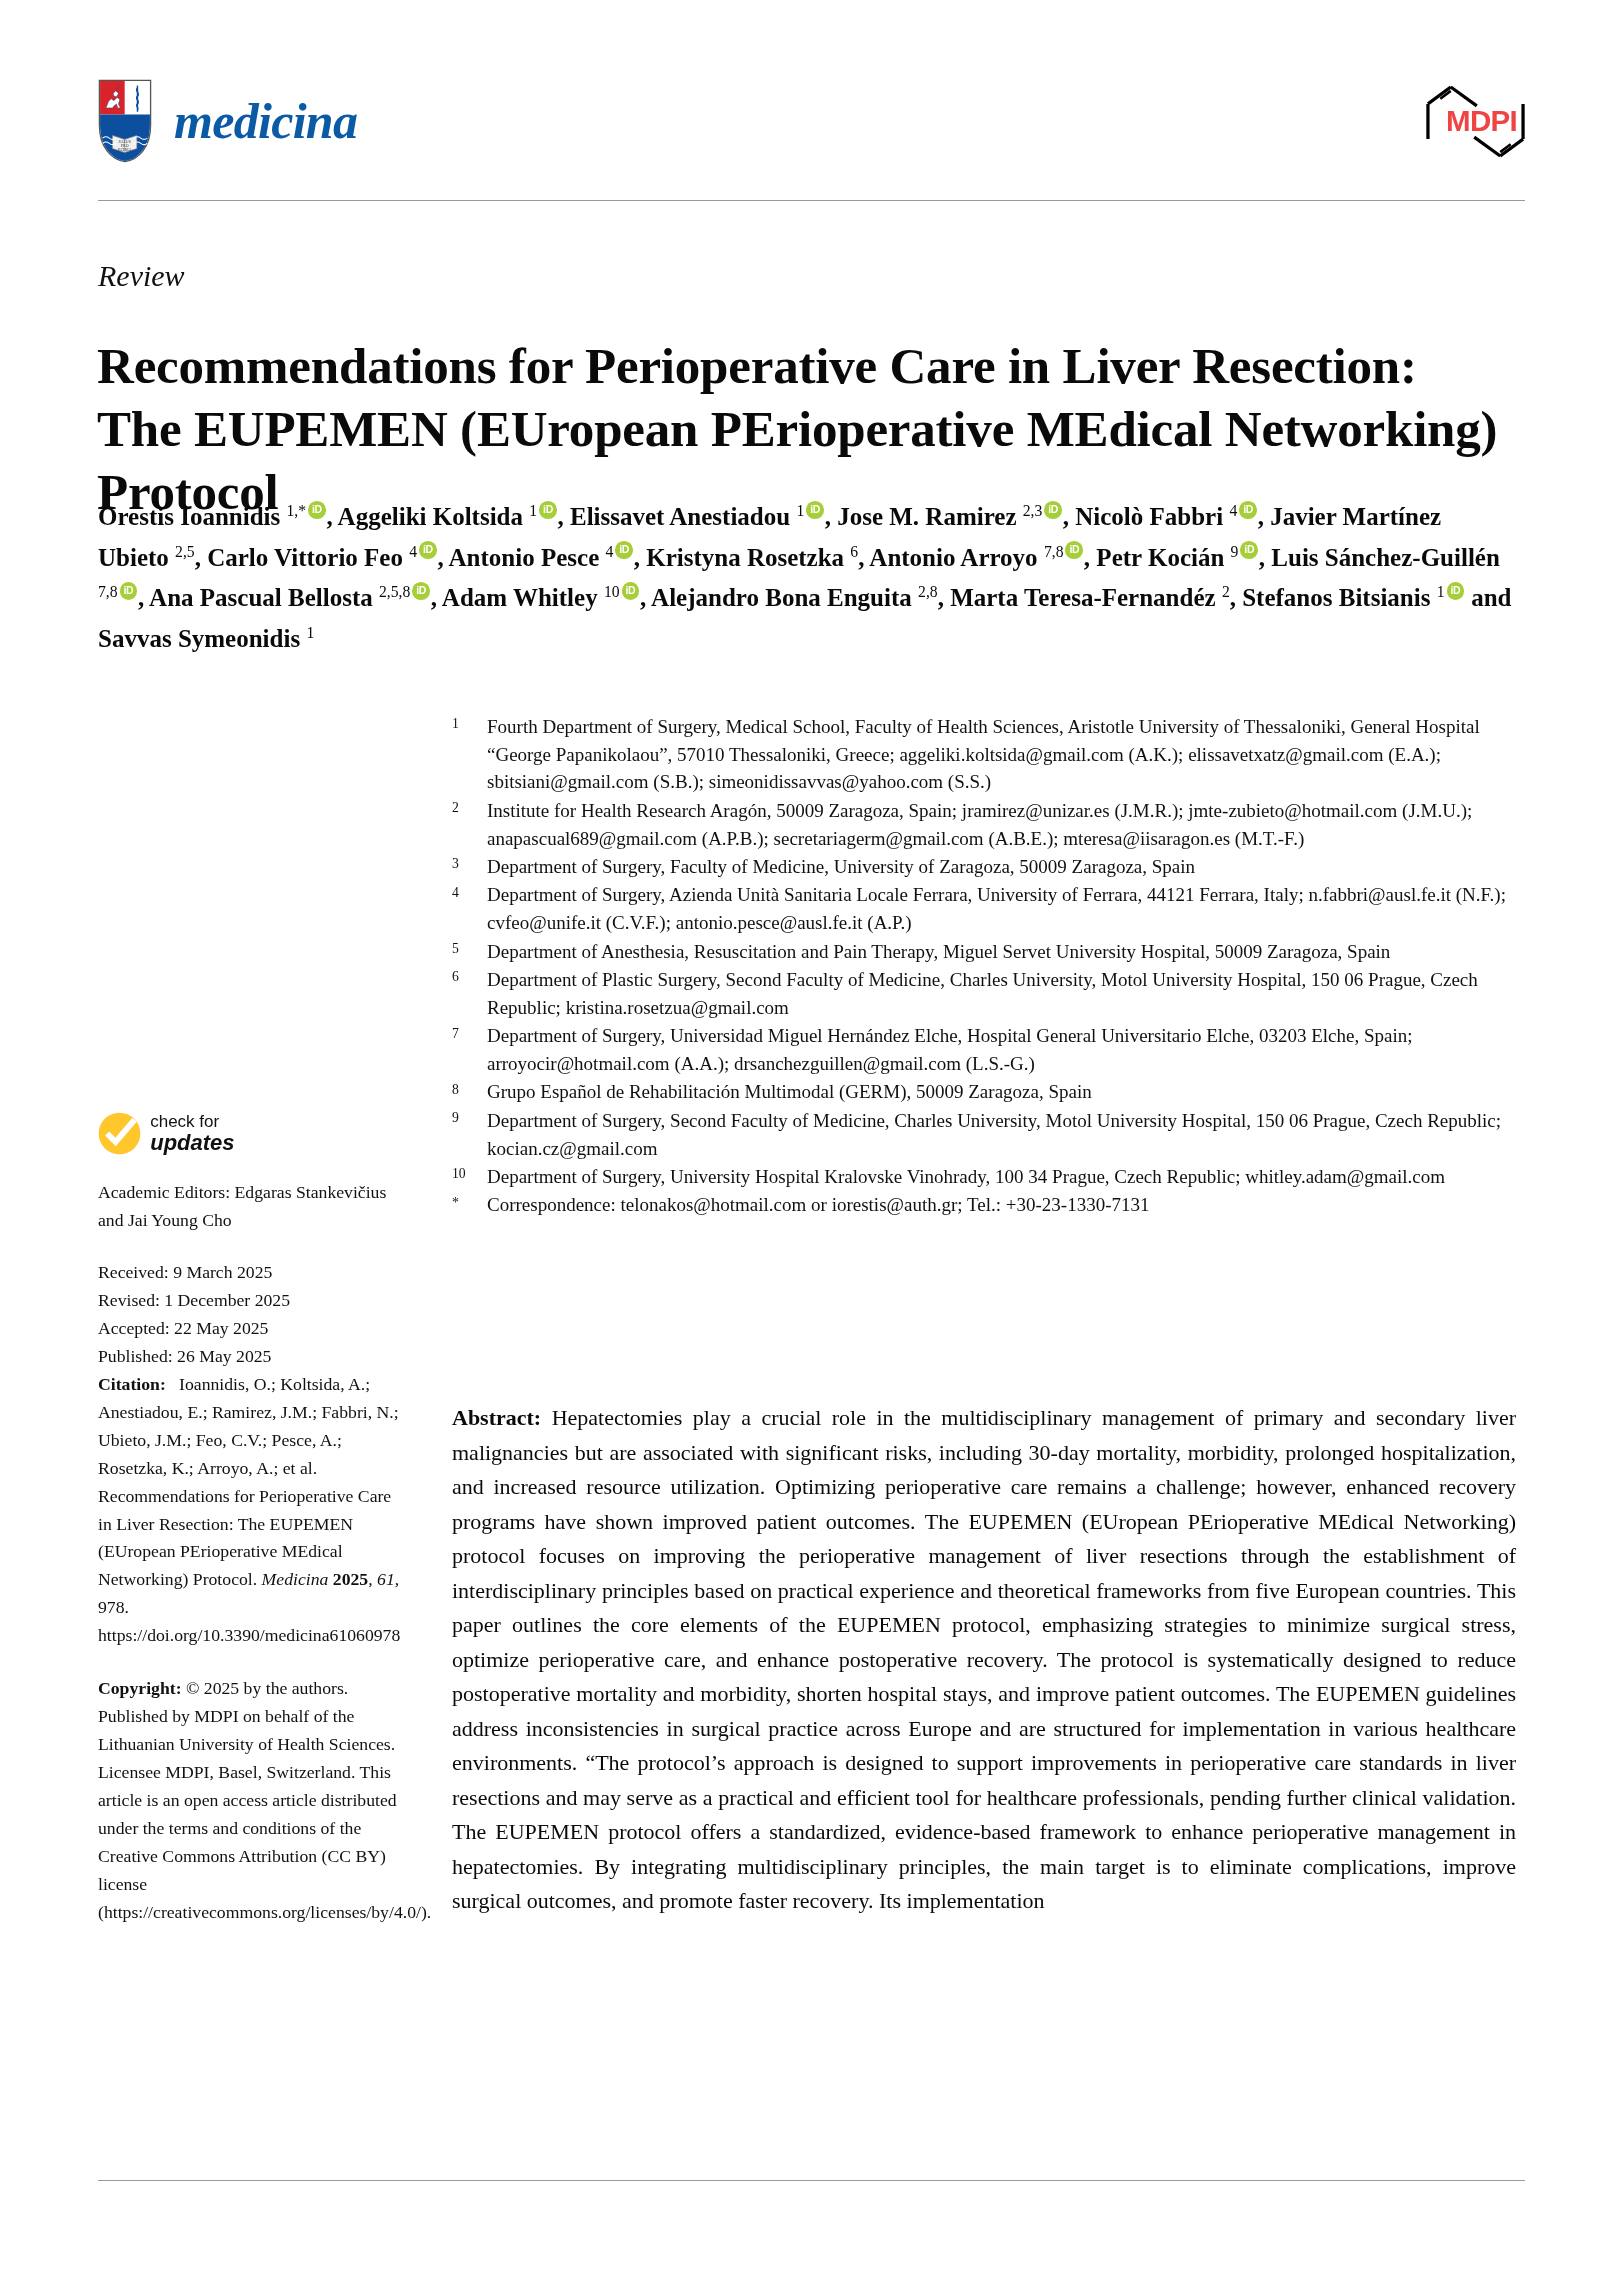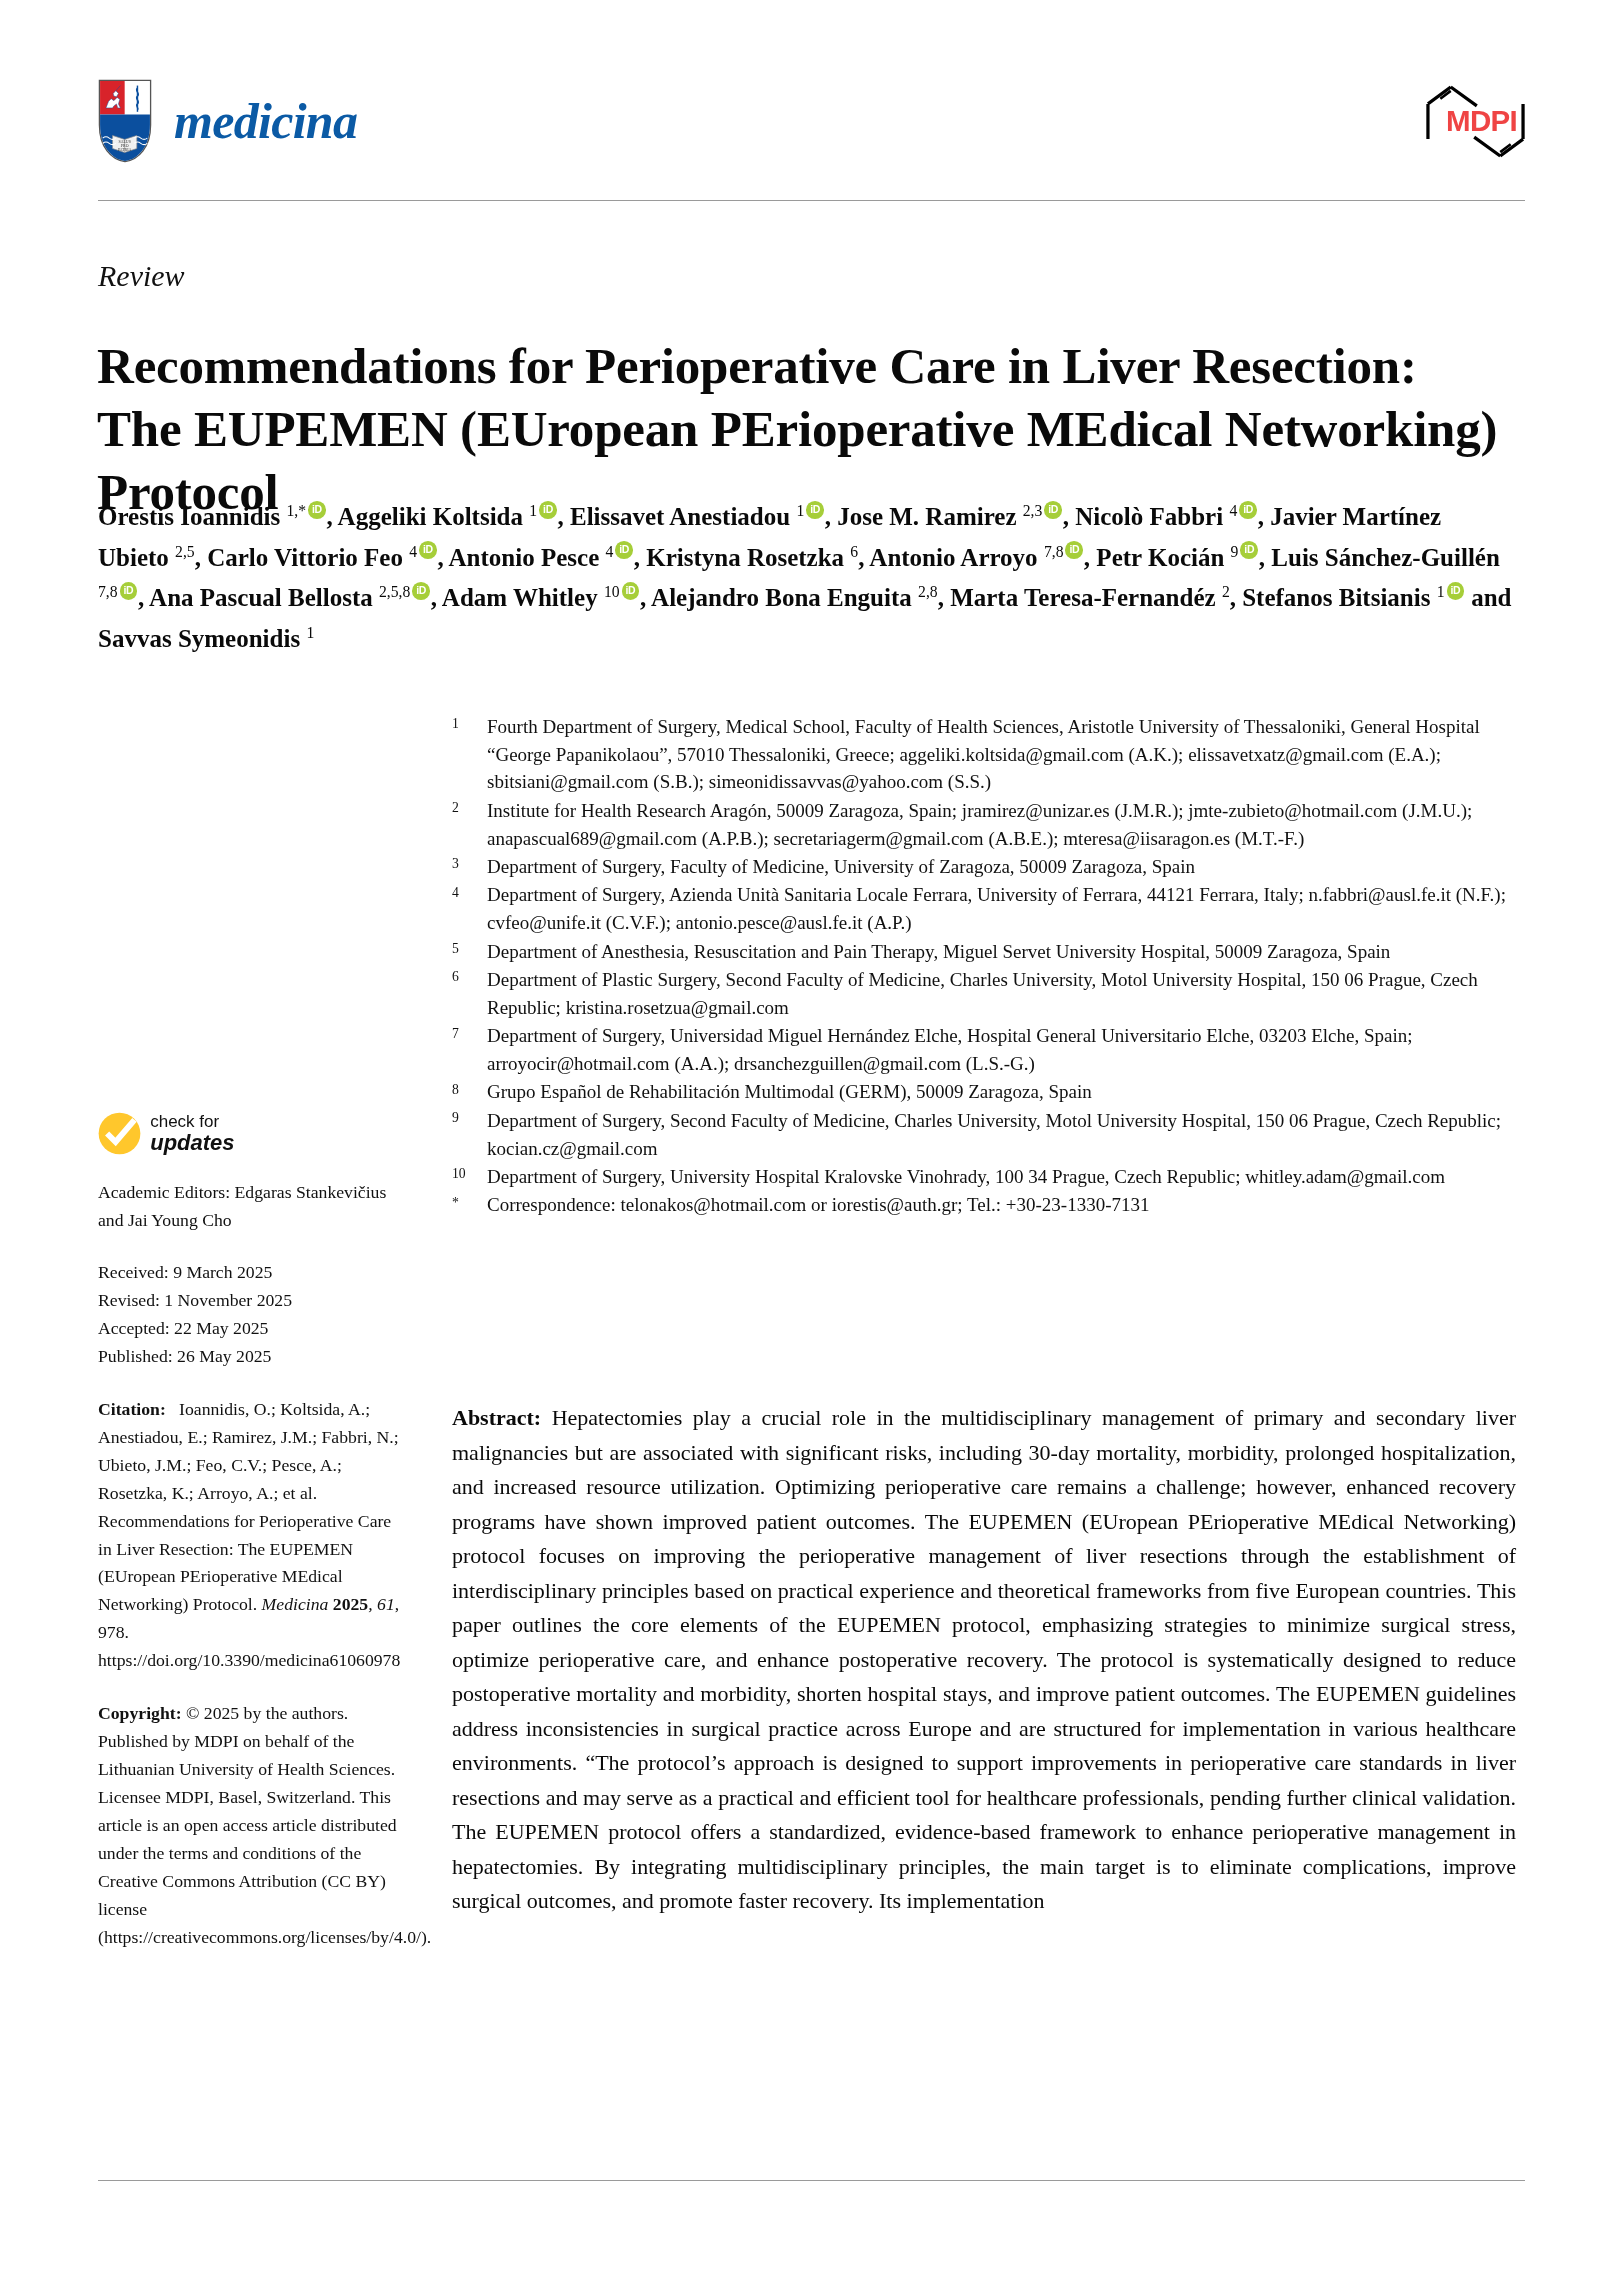--- a/index.html
+++ b/index.html
@@ -180,21 +180,21 @@
     flex: 0 0 43px;
   }
   .cfu-text {
     font-family: "Liberation Sans", "DejaVu Sans", sans-serif;
     font-size: 17px;
     line-height: 1.12;
     color: #111;
   }
   .cfu-text b { font-weight: 700; font-size: 22px; font-style: italic; }
   .editors { margin-bottom: 23.6px; }
-  .dates { margin-bottom: 25px; }
+  .dates { }
   .citation { margin-bottom: 25px; }
   .copyright { }
   .leftcol b { font-weight: 700; }
   .leftcol i { font-style: italic; }
 
   
   .abstract {
     position: absolute;
     left: 452px; top: 1401px;
     width: 1064px;
@@ -345,21 +345,21 @@
       <div class="cfu-text">
         <div>check for</div>
         <b>updates</b>
       </div>
     </div>
 
     <div class="editors">Academic Editors: Edgaras Stankevičius and Jai Young Cho</div>
 
     <div class="dates">
       <div>Received: 9 March 2025</div>
-      <div>Revised: 1 November 2025</div>
+      <div>Revised: 1 December 2025</div>
       <div>Accepted: 22 May 2025</div>
       <div>Published: 26 May 2025</div>
     </div>
 
     <div class="citation">
       <b>Citation:</b>
       <span>&nbsp;&nbsp;</span><span>Ioannidis, O.; Koltsida, A.; Anestiadou, E.; Ramirez, J.M.; Fabbri, N.; Ubieto, J.M.; Feo, C.V.; Pesce, A.; Rosetzka, K.; Arroyo, A.; et al. Recommendations for Perioperative Care in Liver Resection: The EUPEMEN (EUropean PErioperative MEdical Networking) Protocol.</span>
       <i>Medicina</i>
       <b>2025</b><i>,</i>
       <i>61</i>,

